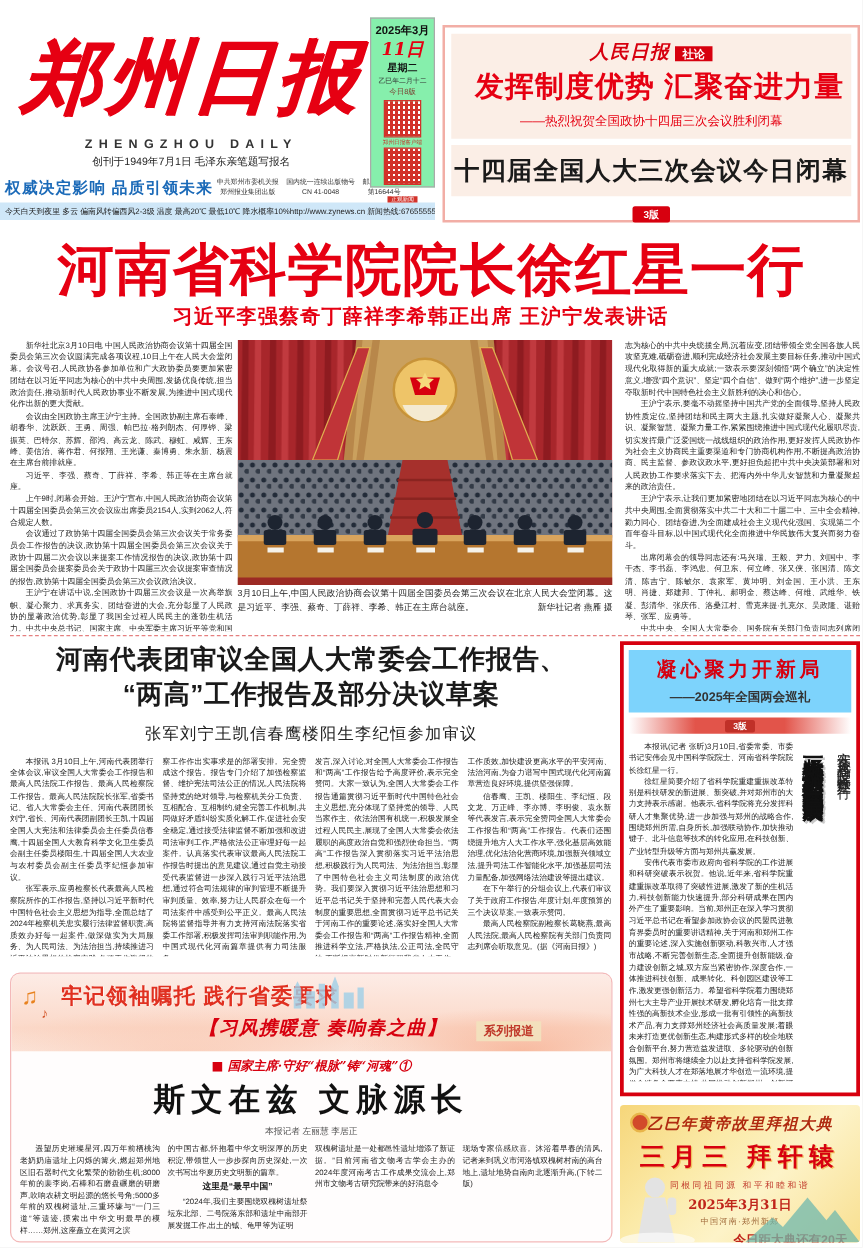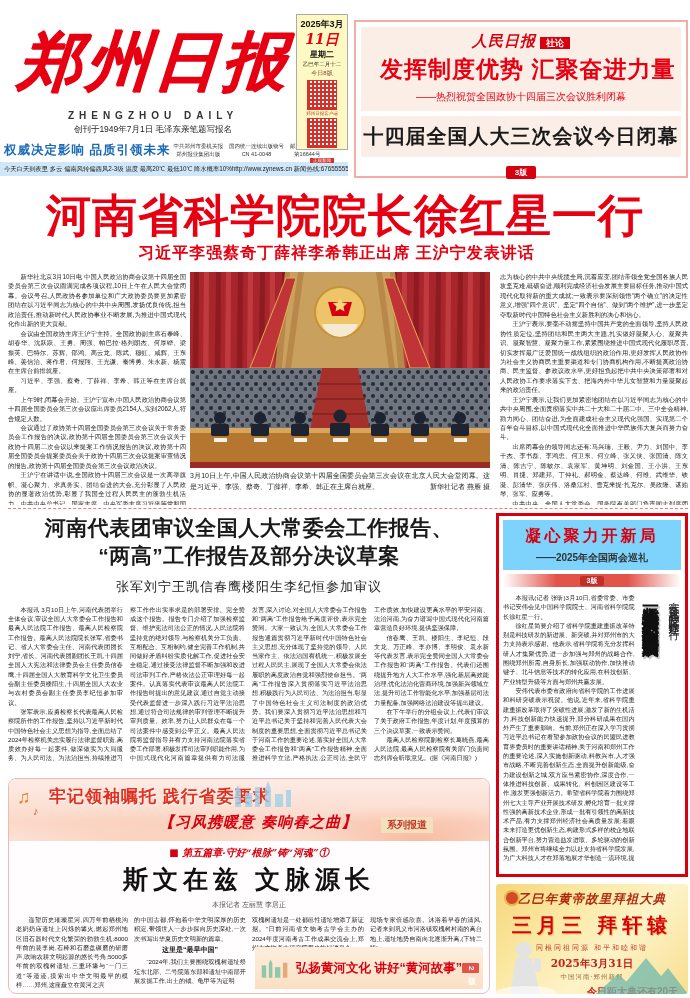--- a/index.html
+++ b/index.html
@@ -20,21 +20,21 @@
     display:flex; align-items:center; }
   .mh-slogan { color:#1b6ab8; font-weight:bold; font-size:12.5px; letter-spacing:1px; white-space:nowrap; }
   .mh-small { font-size:5.5px; color:#333; line-height:1.5; text-align:center; padding:0 3px; white-space:nowrap; }
   .mh-sep { width:1px; height:14px; background:#999; }
   .mh-weather { position:absolute; left:0; top:150px; width:348px; height:14px;
     background:#cfe7f8; display:flex; justify-content:space-between; align-items:center;
     font-size:6.3px; color:#222; padding:0 4px; white-space:nowrap; overflow:hidden; }
 
   
   #datebox { position:absolute; left:296px; top:14px; width:52px; height:136px;
-    border:1px solid #aaa; background:#fef9c3; text-align:center; padding-top:3px; }
+    border:1px solid #aaa; background:#86efac; text-align:center; padding-top:3px; }
   .db-ym { font-size:9px; font-weight:bold; color:#111; }
   .db-day { font-size:14px; font-weight:bold; font-style:italic; color:#e60012; font-family:"DejaVu Serif", serif; }
   .db-week { font-size:8px; color:#111; font-weight:bold; }
   .db-lunar { font-size:5.5px; color:#333; margin-top:1px; }
   .db-pages { font-size:6px; color:#7a3b2e; margin-top:1px; }
   .qr { width:30px; height:30px; margin:2px auto 0;
     background-image:
       repeating-linear-gradient(0deg, #d2322a 0 2px, transparent 2px 4px),
       repeating-linear-gradient(90deg, #d2322a 0 2px, #ffffff 2px 4px);
     border:1px solid #d2322a; }
@@ -359,51 +359,39 @@
           <rect x="30" y="6" width="5" height="20"></rect>
           <polygon points="40,26 40,8 43,0 46,8 46,26"></polygon>
           <rect x="50" y="13" width="8" height="13"></rect>
           <rect x="61" y="9" width="5" height="17"></rect>
         </g>
       </svg>
       <span class="cs-series">【习风携暖意 奏响春之曲】</span>
       <span class="cs-series-badge">系列报道</span>
     </div>
     <div class="cs-chapter">
-      <span class="sq">■ </span><span>第五篇章·守好“根脉”铸“河魂”①</span>
+      <span class="sq">■ </span><span>国家主席·守好“根脉”铸“河魂”①</span>
     </div>
     <div class="cs-headline">斯文在兹  文脉源长</div>
     <div class="cs-byline">本报记者 左丽慧 李居正</div>
     <div class="cs-cols">
       <div class="cs-col">
         <p class="para">遥望历史璀璨星河,四万年前栖桃沟老奶奶庙遗址上闪烁的篝火,燃起郑州地区旧石器时代文化繁荣的勃勃生机;8000年前的裴李岗,石棒和石磨盘碾磨的研磨声,吹响农耕文明起源的悠长号角;5000多年前的双槐树遗址,三重环壕与“一门三道”等遗迹,摸索出中华文明最早的模样……郑州,这座矗立在黄河之滨</p>
       </div>
       <div class="cs-col">
         <p>的中国古都,怀抱着中华文明深厚的历史积淀,带领世人一步步探向历史深处,一次次书写出华夏历史文明新的篇章。</p>
         <p class="cs-subhead">这里是“最早中国”</p>
         <p class="para">“2024年,我们主要围绕双槐树遗址祭坛东北部、二号院落东部和遗址中南部开展发掘工作,出土的钺、龟甲等为证明</p>
       </div>
       <div class="cs-col">
         <p>双槐树遗址是一处都邑性遗址增添了新证据。”日前河南省文物考古学会主办的2024年度河南考古工作成果交流会上,郑州市文物考古研究院带来的好消息令</p>
       </div>
       <div class="cs-col">
         <p>现场专家倍感欣喜。沐浴着早春的清风,记者来到巩义市河洛镇双槐树村南的高台地上,遗址地势自南向北逐渐升高,(下转二版)</p>
       </div>
-    </div>
-    <div class="cs-strip">
-      <svg width="34" height="22" viewBox="0 0 34 22" style="margin-left:5px">
-        <g fill="#8fc8a8">
-            <rect x="2" y="8" width="5" height="14"></rect>
-            <polygon points="10,22 10,6 12,1 14,6 14,22"></polygon>
-            <rect x="17" y="10" width="6" height="12"></rect>
-            <rect x="26" y="5" width="5" height="17" fill="#e8a878"></rect>
-          </g>
-      </svg>
-      <span class="cs-strip-title">弘扬黄河文化 讲好“黄河故事”</span>
-      <span class="cs-strip-badge">2版</span>
     </div>
   </div>
 
   <div id="festival">
     <div class="fb-seal"></div>
     <svg id="fb-art" width="192" height="58" viewBox="0 0 192 58">
       <g fill="#6fb8ae" opacity="0.75">
         <polygon points="120,58 150,22 180,58"></polygon>
         <polygon points="150,58 172,32 192,58"></polygon>
         <polygon points="100,58 122,38 144,58"></polygon>

